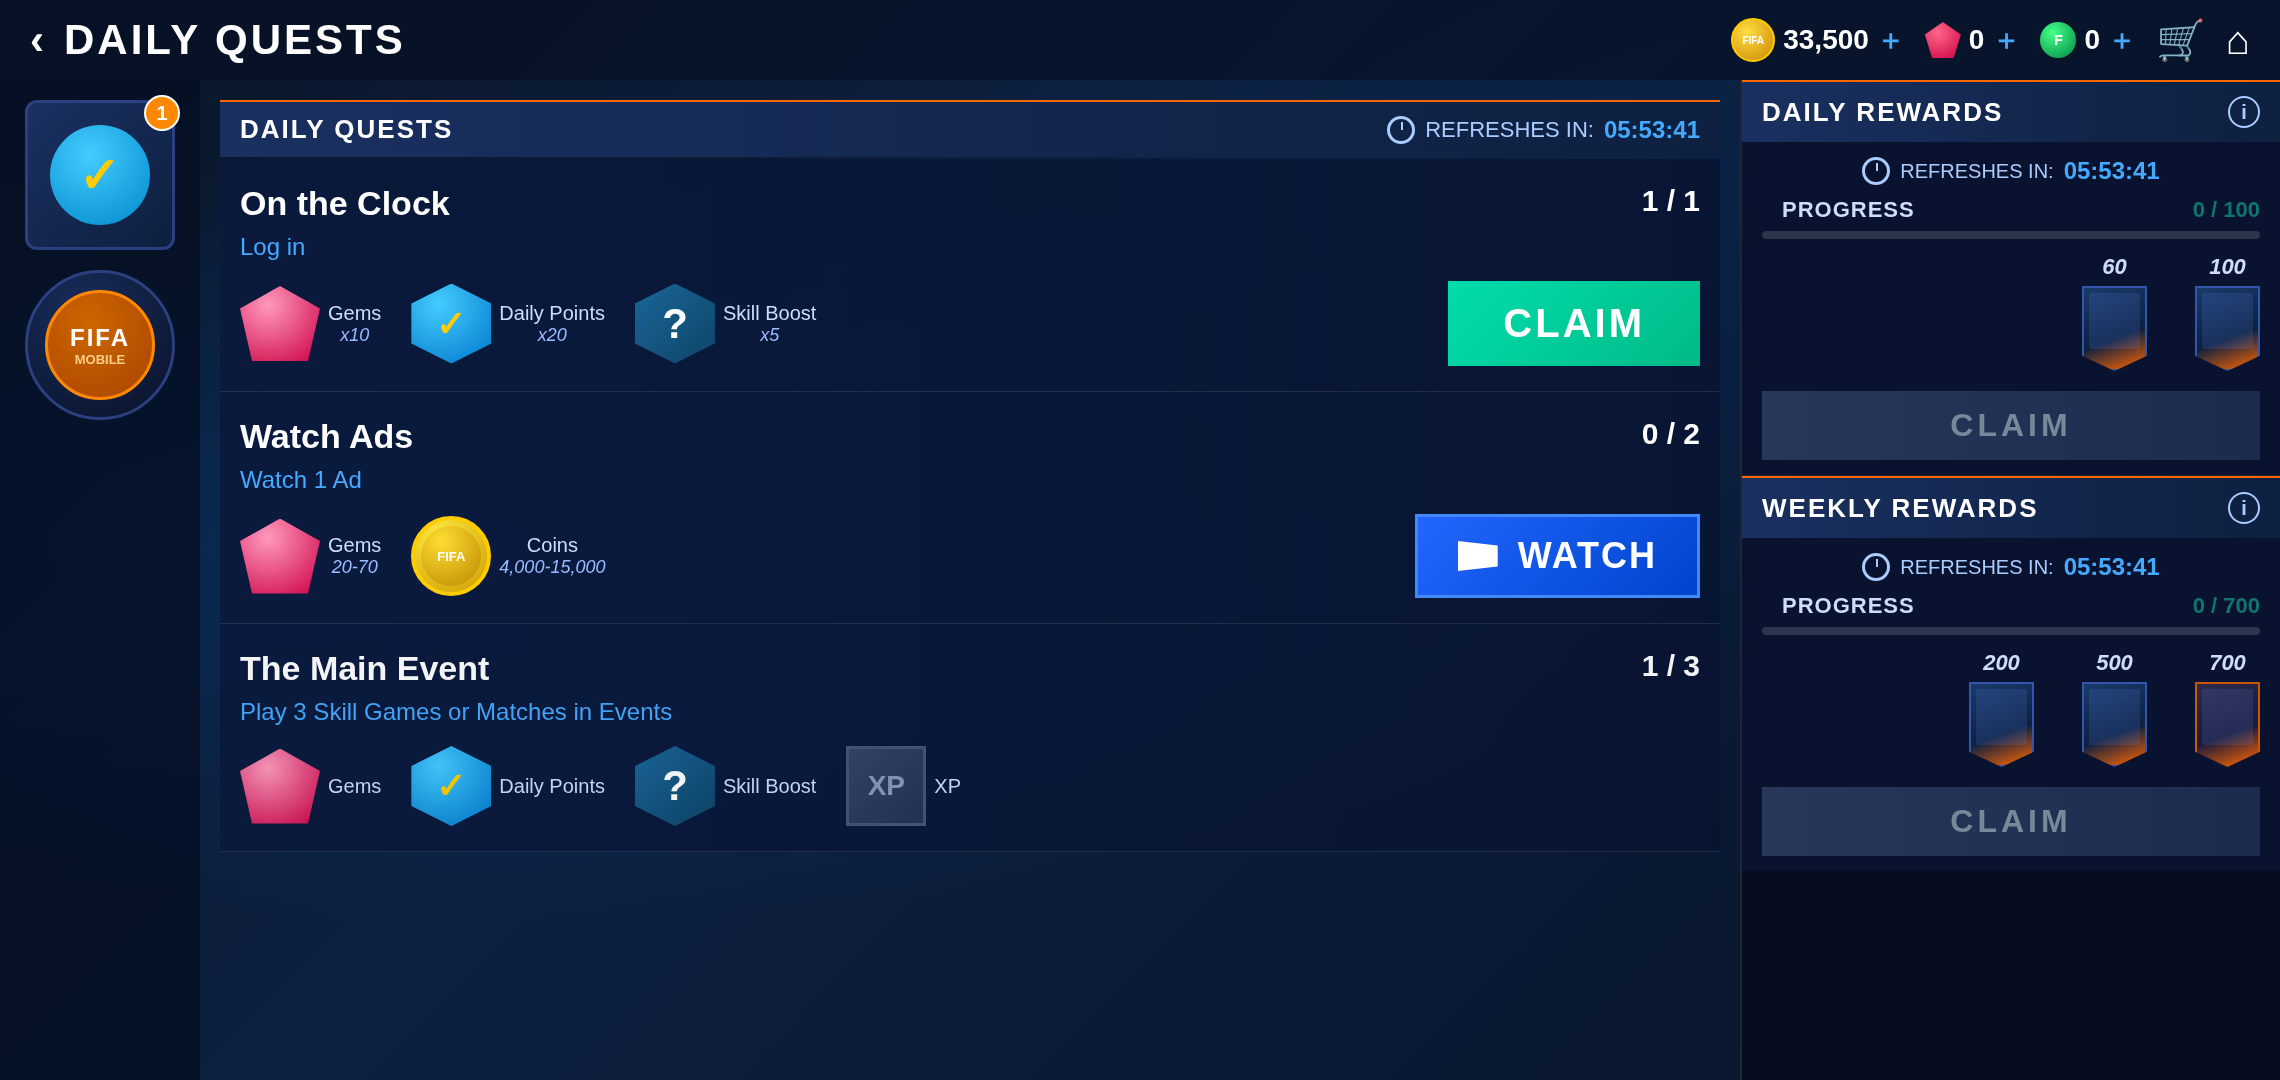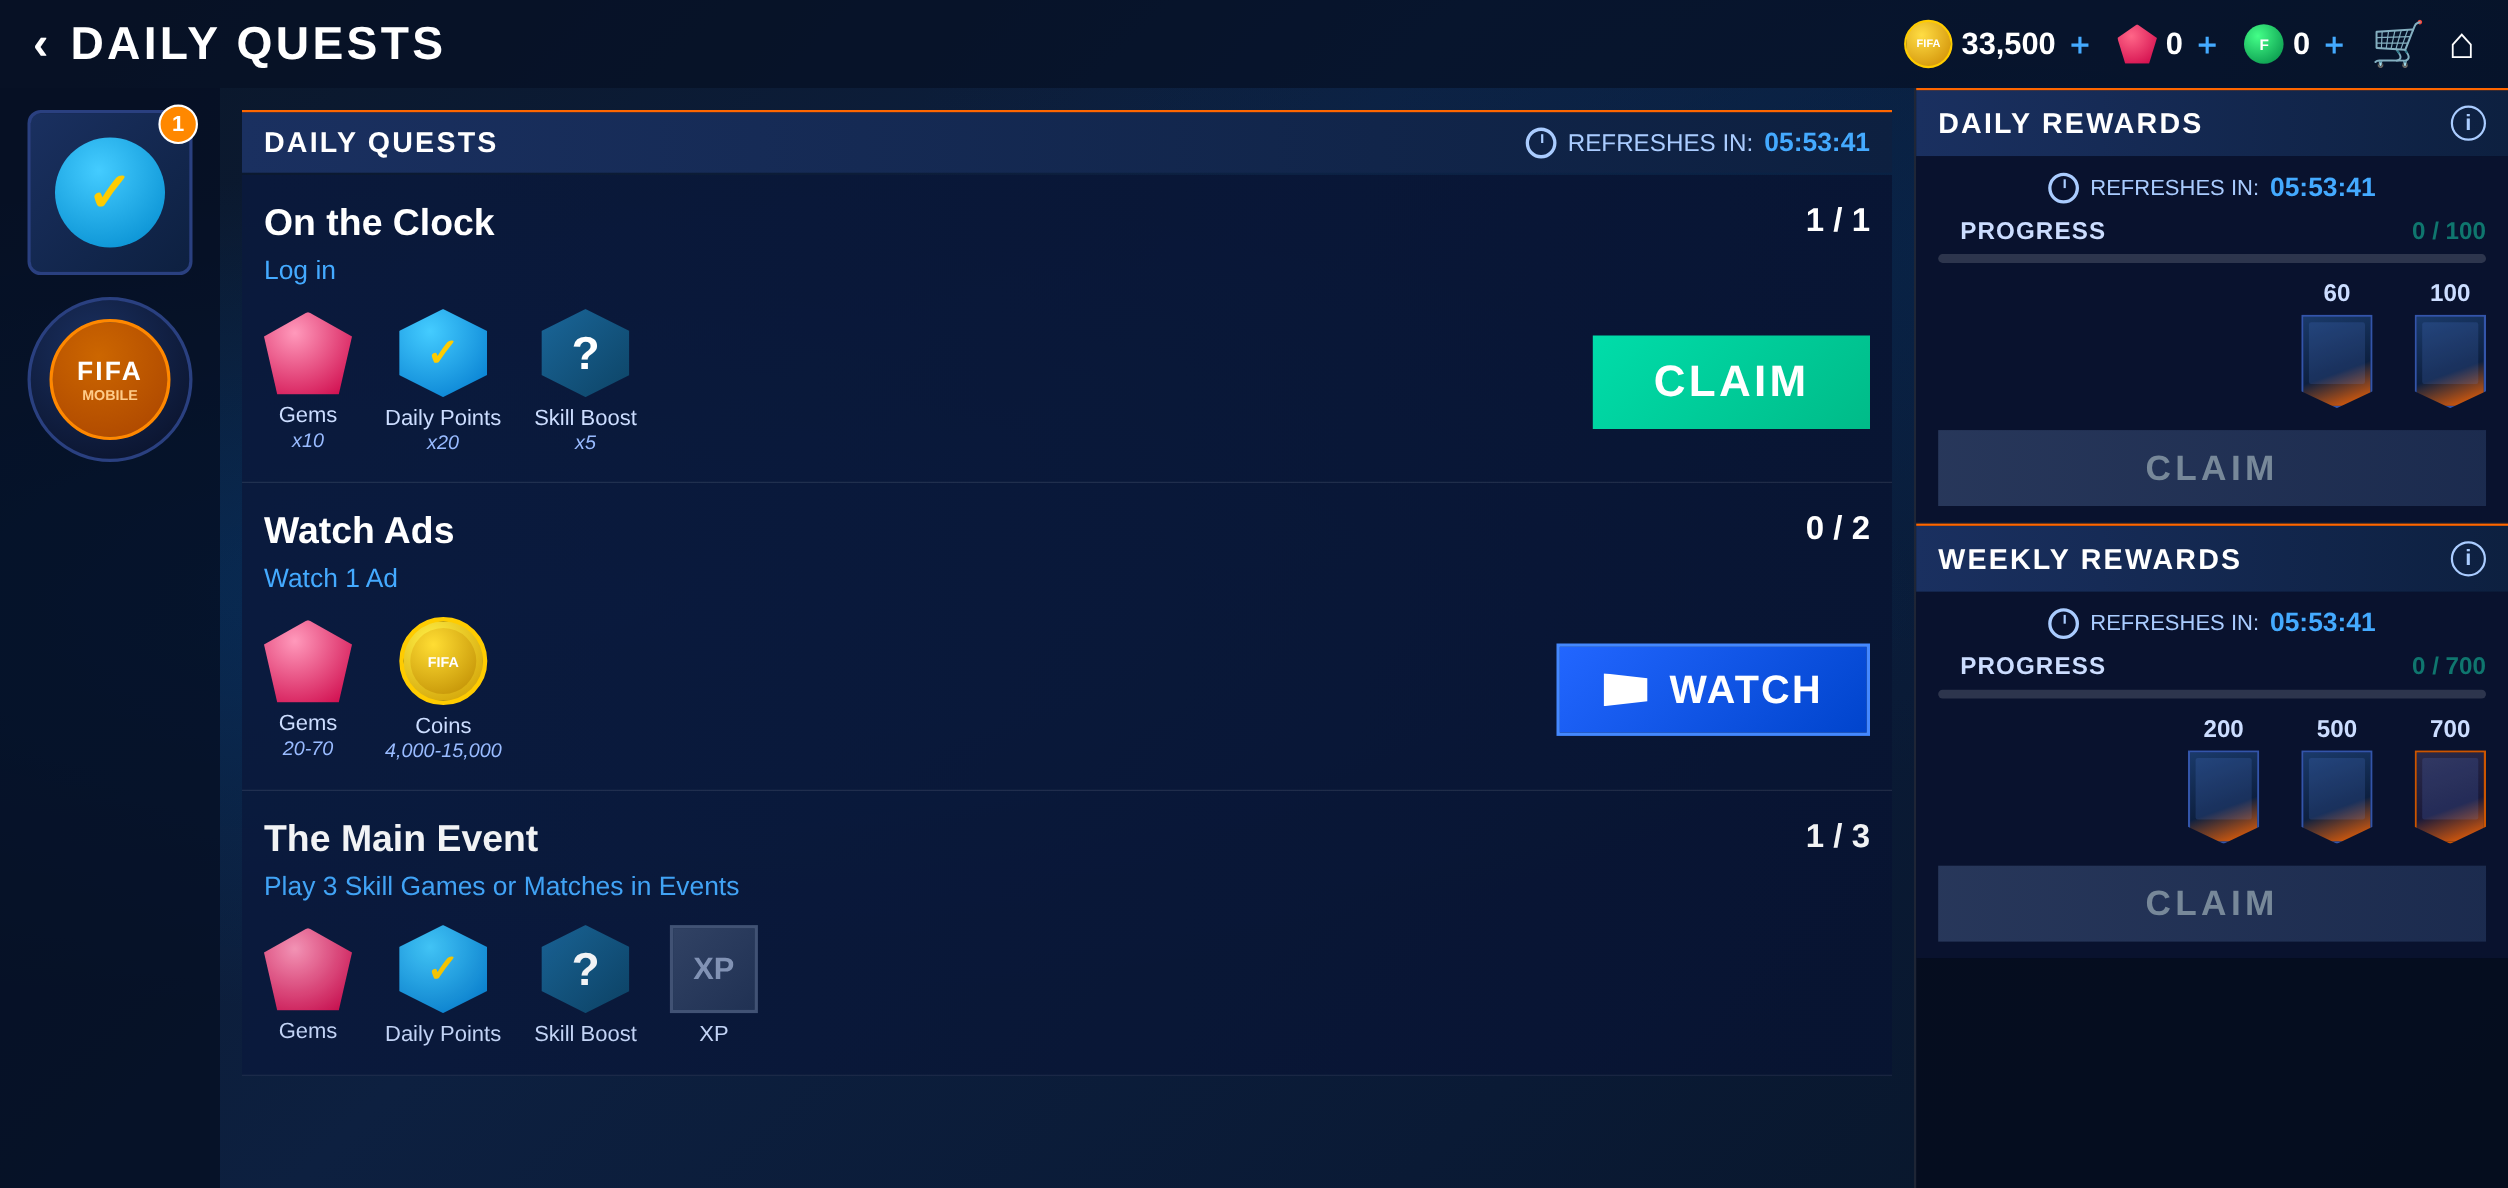--- a/index.html
+++ b/index.html
@@ -267,21 +267,21 @@
     }
 
     .quest-rewards {
       display: flex;
       align-items: center;
       gap: 30px;
     }
 
     .reward-item {
       display: flex;
-      flex-direction: column;
+      flex-direction: row;
       align-items: center;
       gap: 8px;
     }
 
     .reward-icon-gem {
       width: 80px; height: 75px;
       background: radial-gradient(circle at 35% 25%, #ff99bb, #cc0044);
       clip-path: polygon(50% 0%, 100% 30%, 85% 100%, 15% 100%, 0% 30%);
     }
 
@@ -463,22 +463,23 @@
 
     .progress-bar-fill {
       height: 100%;
       background: linear-gradient(90deg, #ff6600, #ff9900);
       border-radius: 4px;
     }
 
     .milestones {
       display: flex;
       justify-content: flex-end;
-      gap: 38px;
+      gap: 48px;
       margin-bottom: 10px;
+      font-style: italic;
     }
 
     .milestone {
       display: flex;
       flex-direction: column;
       align-items: center;
       gap: 6px;
     }
 
     .milestone-value {

